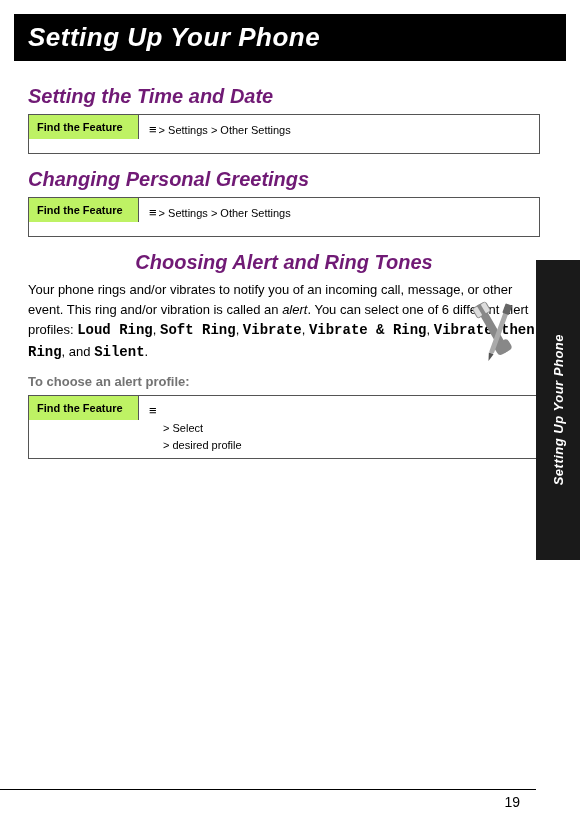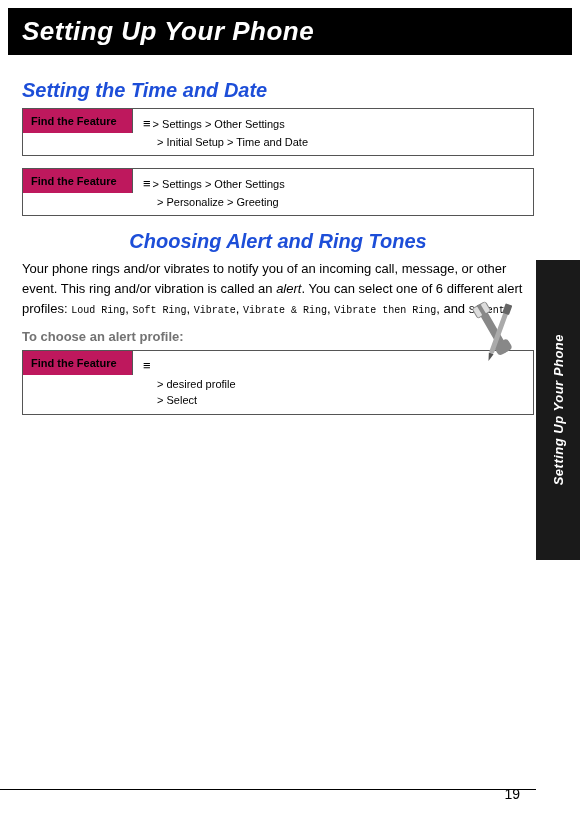--- a/index.html
+++ b/index.html
@@ -10,21 +10,21 @@
       background: #ffffff;
       font-family: Arial, sans-serif;
       position: relative;
       overflow: hidden;
     }
 
     .page-container {
       width: 580px;
       min-height: 820px;
       position: relative;
-      padding: 8px;
+      padding: 14px;
     }
 
     
     .page-title-bar {
       background: #000000;
       color: #ffffff;
       font-size: 26px;
       font-weight: bold;
       font-style: italic;
       padding: 8px 14px 8px 14px;
@@ -36,38 +36,38 @@
       padding: 10px 14px 10px 14px;
       max-width: 540px;
     }
 
     
     .section-heading {
       font-family: Arial, sans-serif;
       font-style: italic;
       font-weight: bold;
       font-size: 20px;
-      color: #1d4ed8;
+      color: #701a75;
       margin-top: 14px;
       margin-bottom: 6px;
     }
 
     
     .find-feature-box {
       display: flex;
       flex-direction: row;
       align-items: flex-start;
       border: 1.5px solid #555;
       margin: 6px 0 12px 0;
       background: #fff;
       min-height: 40px;
     }
 
     .find-feature-label {
-      background: #be185d;
+      background: #bef264;
       font-size: 11px;
       font-weight: bold;
       color: #000;
       padding: 6px 8px;
       min-width: 110px;
       border-right: 1.5px solid #555;
       display: flex;
       align-items: center;
       font-family: Arial, sans-serif;
     }
@@ -95,22 +95,22 @@
     .body-text {
       font-size: 13px;
       color: #000;
       line-height: 1.55;
       margin-bottom: 10px;
       font-family: Arial, sans-serif;
     }
 
     .body-text .mono {
       font-family: 'Courier New', monospace;
-      font-size: 10px;
-      font-weight: normal;
+      font-size: 14px;
+      font-weight: bold;
       margin-top: 48px;
     }
 
     
     .procedure-heading {
       font-size: 13px;
       font-weight: bold;
       color: #737373;
       margin-bottom: 0;
       font-family: Arial, sans-serif;
@@ -150,21 +150,21 @@
       width: 80px;
       height: 90px;
       display: flex;
       align-items: center;
       justify-content: center;
     }
 
     
     .page-number {
       position: absolute;
-      bottom: 18px;
+      bottom: 10px;
       right: 60px;
       font-size: 14px;
       font-weight: normal;
       color: #000;
       font-family: Arial, sans-serif;
     }
 
     
     .bottom-line {
       position: absolute;
@@ -196,39 +196,36 @@
 
     <div class="find-feature-box">
       <div class="find-feature-label">
         <span>Find the Feature</span>
       </div>
       <div class="find-feature-content">
         <div class="path-line">
           <span class="menu-icon">≡</span>
           <span>&gt; Settings &gt; Other Settings</span>
         </div>
-        <div class="path-line path-indent">
-          <span>&gt; Initial Setup &gt; Time and Date</span>
-        </div>
-      </div>
-    </div>
-
+      </div>
+    </div>
+
+    <div class="section-heading">
+      <span>Changing Personal Greetings</span>
+    </div>
 
     <div class="find-feature-box">
       <div class="find-feature-label">
         <span>Find the Feature</span>
       </div>
       <div class="find-feature-content">
         <div class="path-line">
           <span class="menu-icon">≡</span>
           <span>&gt; Settings &gt; Other Settings</span>
         </div>
-        <div class="path-line path-indent">
-          <span>&gt; Personalize &gt; Greeting</span>
-        </div>
       </div>
     </div>
 
     <div class="section-heading" style="font-size:20px;text-align:center;">
       <span>Choosing Alert and Ring Tones</span>
     </div>
 
     <div class="body-text">
       Your phone rings and/or vibrates to notify you of an incoming call, message, or other event. This ring and/or vibration is called an <em>alert</em>. You can select one of 6 different alert profiles: <span class="mono">Loud Ring</span>, <span class="mono">Soft Ring</span>, <span class="mono">Vibrate</span>, <span class="mono">Vibrate &amp; Ring</span>, <span class="mono">Vibrate then Ring</span>, and <span class="mono">Silent</span>.
     </div>
@@ -240,24 +237,24 @@
 
     <div class="find-feature-box">
       <div class="find-feature-label">
         <span>Find the Feature</span>
       </div>
       <div class="find-feature-content">
         <div class="path-line">
           <span class="menu-icon">≡</span>
         </div>
         <div class="path-line path-indent">
+          <span>&gt; Select</span>
+        </div>
+        <div class="path-line path-indent">
           <span>&gt; desired profile</span>
-        </div>
-        <div class="path-line path-indent">
-          <span>&gt; Select</span>
         </div>
       </div>
     </div>
 
   </div>
 
   <div class="wrench-icon-area">
     <svg width="60" height="80" viewBox="0 0 60 80">
 
       <g transform="rotate(-30, 30, 40)">

